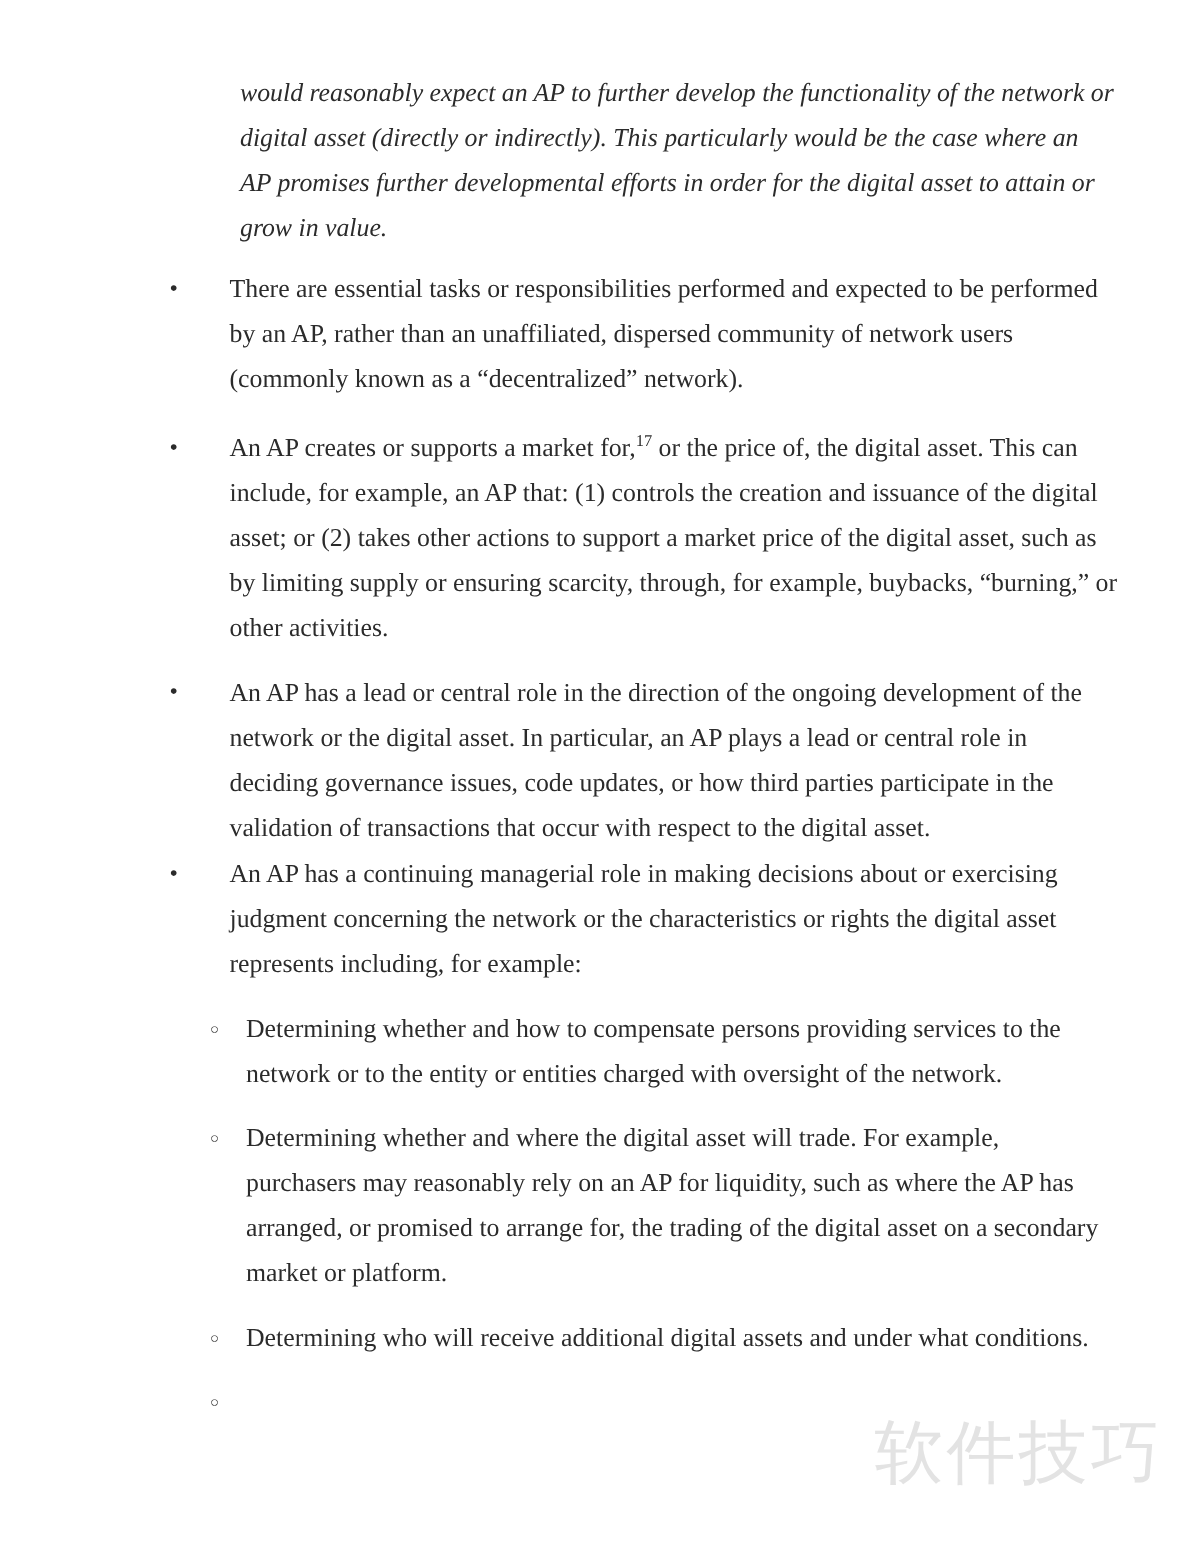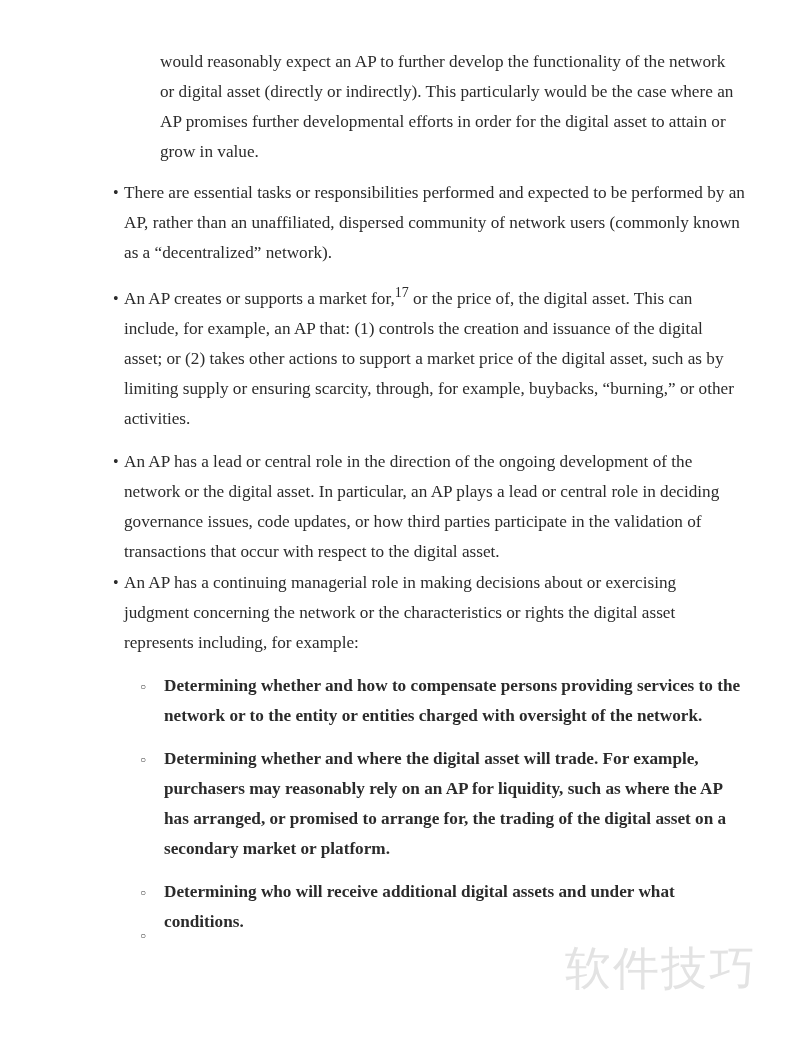--- a/index.html
+++ b/index.html
@@ -17,21 +17,21 @@
 
   #page {
     position: absolute;
     inset: 0;
     background: #ffffff;
   }
 
   
   .watermark {
     position: absolute;
-    left: 565px;
+    left: 583px;
     top: 938px;
     font-family: "DejaVu Sans", sans-serif;
     font-size: 46px;
     letter-spacing: 2px;
     color: #e3e3e3;
     white-space: nowrap;
     user-select: none;
     pointer-events: none;
   }
 
@@ -59,40 +59,41 @@
     color: #2b2b2b;
     text-align: left;
     -webkit-font-smoothing: antialiased;
   }
 
   
   .cont-para {
     left: 160px;
     width: 583px;
     top: 47px;
+    font-style: italic;
   }
 
   
   .bullet-block {
     position: absolute;
     left: 113px;
     width: 632px;
   }
   .bullet-block .marker {
     position: absolute;
     left: 0px;
     top: 0px;
     width: 24px;
     font-size: 16px;
     line-height: 30px;
     color: #2b2b2b;
     text-align: left;
   }
   .bullet-block .content {
-    margin-left: 11px;
+    margin-left: 40px;
     display: block;
   }
 
   
   .sub-block {
     position: absolute;
     left: 140px;
     width: 601px;
   }
   .sub-block .marker {
@@ -101,25 +102,24 @@
     top: 0px;
     width: 24px;
     font-size: 10px;
     line-height: 31px;
     color: #3a3a3a;
     text-align: left;
   }
   .sub-block .content {
     margin-left: 24px;
     display: block;
-    font-weight: bold;
   }
 
   sup.fn {
-    font-size: 14px;
+    font-size: 11px;
     vertical-align: super;
     line-height: 0;
     text-align: center;
   }
 
   
   #b1 { top: 178px; }
   #b2 { top: 284px; }
   #b3 { top: 447px; }
   #b4 { top: 568px; }

